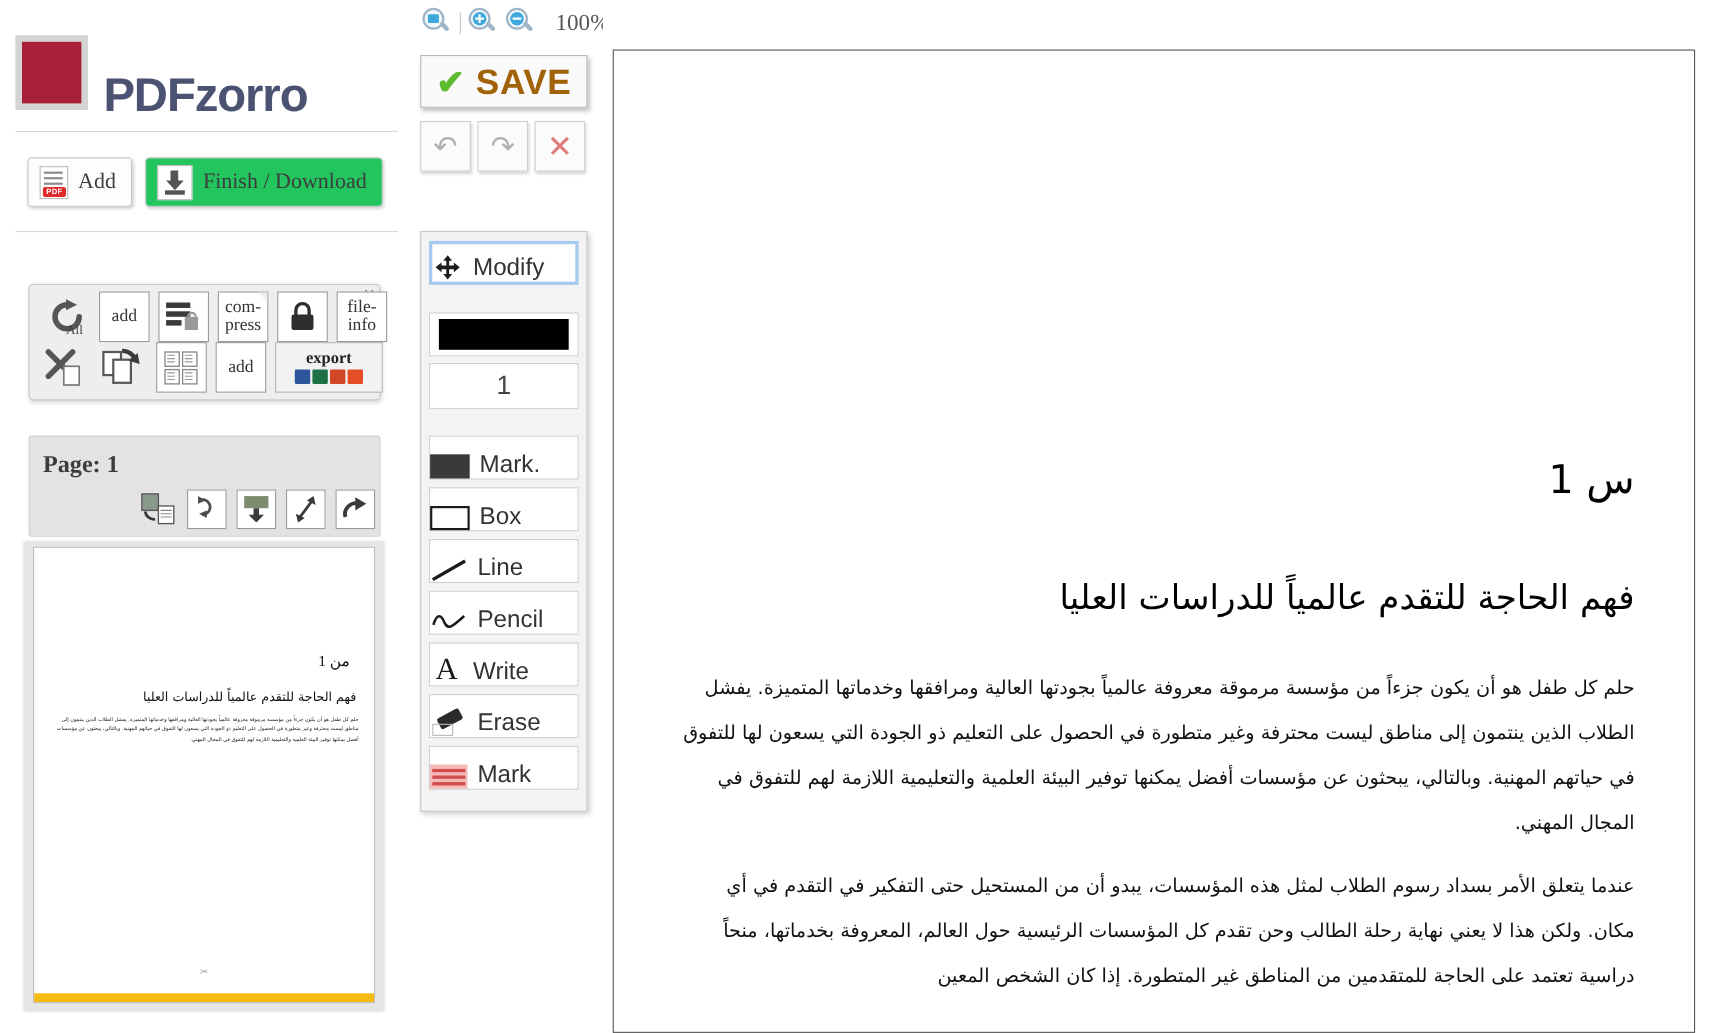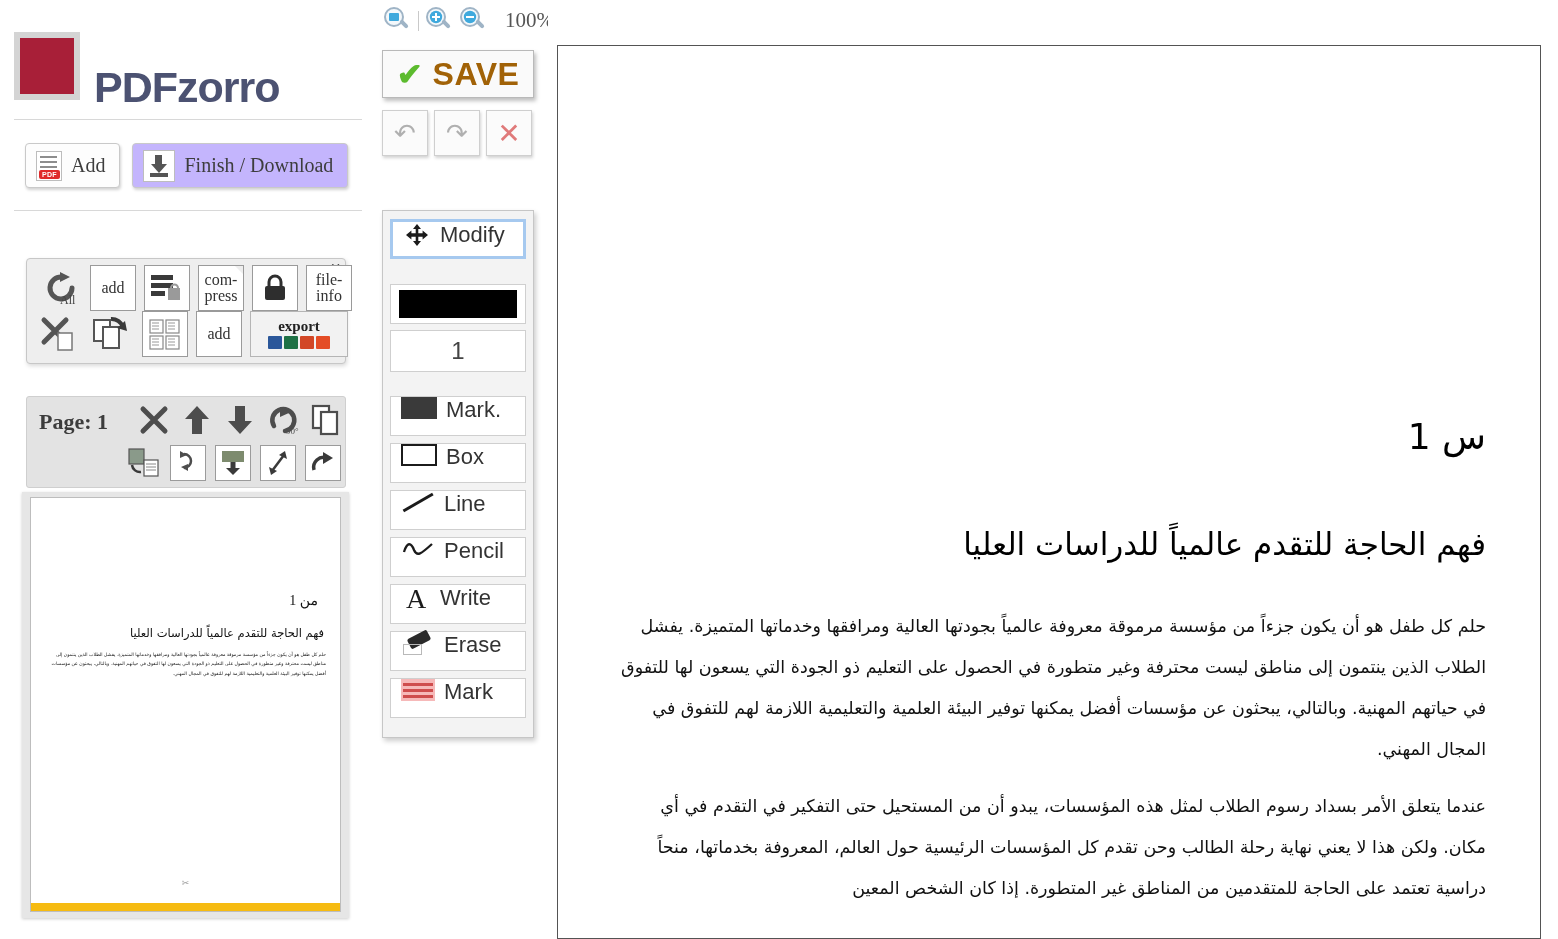--- a/index.html
+++ b/index.html
@@ -18,21 +18,21 @@
   .brand-mark i{display:block;width:100%;height:100%;background:#a81f38;}
   .brand-text{font-size:43px;font-weight:bold;color:#4c5272;letter-spacing:-1px;line-height:1;margin-top:44px;}
 
   .hr{position:absolute;left:14px;width:348px;height:1px;background:#d8d8d8;}
   .hr1{top:119px;} .hr2{top:210px;}
 
   .filebtns{position:absolute;left:25px;top:143px;display:flex;gap:12px;align-items:stretch;}
   .fbtn{display:flex;align-items:center;gap:9px;border:1px solid #c9c9c9;border-radius:4px;
         padding:7px 14px 7px 10px;box-shadow:1px 2px 3px rgba(0,0,0,.18);box-sizing:border-box;height:45px;}
   .fbtn.light{background:#fdfdfd;}
-  .fbtn.gray{background:#c4b5fd;}
+  .fbtn.gray{background:#22c55e;}
   .fbtn .lbl{font-family:"Liberation Serif",serif;font-size:20px;color:#3d3d3d;white-space:nowrap;}
   .ico-pdf{position:relative;width:24px;height:28px;background:#fff;border:1px solid #bdbdbd;flex:0 0 auto;}
   .ico-pdf .ln{position:absolute;left:3px;width:17px;height:2.5px;background:#8d8d8d;}
   .ico-pdf .l1{top:4px}.ico-pdf .l2{top:9px}.ico-pdf .l3{top:14px}
   .ico-pdf .tag{position:absolute;left:2px;bottom:1px;background:#e02b2b;color:#fff;font-size:7px;
        font-weight:bold;padding:1px 3px;border-radius:2px;letter-spacing:.3px;line-height:1;}
   .ico-dl{position:relative;width:30px;height:30px;background:#fff;border:1px solid #bdbdbd;flex:0 0 auto;}
   .ico-dl .ar{position:absolute;left:11px;top:4px;width:7px;height:11px;background:#555;}
   .ico-dl .hd{position:absolute;left:7px;top:13px;width:0;height:0;border-left:8px solid transparent;
        border-right:8px solid transparent;border-top:9px solid #555;}
@@ -96,22 +96,22 @@
   .savebtn .chk{color:#5cbb2e;font-size:31px;line-height:1;font-weight:bold;}
   .savebtn .sv{color:#a16207;font-size:32px;font-weight:bold;letter-spacing:.5px;}
 
   .urow{position:absolute;left:4px;top:110px;display:flex;gap:6px;}
   .ubtn{width:46px;height:46px;background:#fbfbfb;border:1px solid #cfcfcf;box-shadow:1px 2px 3px rgba(0,0,0,.18);
       display:flex;align-items:center;justify-content:center;box-sizing:border-box;font-size:26px;color:#b0b0b0;}
   .ubtn.x{color:#e07a7a;font-size:28px;}
 
   .tools{position:absolute;left:4px;top:210px;width:152px;background:#f3f3f3;border:1px solid #c6c6c6;
       box-shadow:2px 3px 5px rgba(0,0,0,.2);padding:8px 7px 12px 7px;box-sizing:border-box;}
-  .tool{height:40px;background:#fff;border:1px solid #cfcfcf;display:flex;align-items:flex-start;
-     gap:9px;padding-left:10px;box-sizing:border-box;margin-bottom:7px;}
+  .tool{height:40px;background:#fff;border:1px solid #cfcfcf;display:flex;align-items:flex-end;
+     gap:9px;box-sizing:border-box;margin-bottom:7px;}
   .tool.sel{border:3px solid #a6c9ef;background:#fff;}
   .tool .tlbl{font-size:22px;color:#333;}
   .toolgap{height:18px;}
   .swatch{height:40px;background:#fff;border:1px solid #cfcfcf;display:flex;align-items:center;
      justify-content:center;box-sizing:border-box;margin-bottom:6px;}
   .swatch i{display:block;width:118px;height:28px;background:#000;}
   .numfield{height:42px;background:#fff;border:1px solid #cfcfcf;display:flex;align-items:center;
      justify-content:center;box-sizing:border-box;margin-bottom:6px;font-size:24px;color:#444;}
 
   .gl-move{position:relative;width:28px;height:26px;color:#222;font-size:19px;display:flex;align-items:center;justify-content:center;}
@@ -254,50 +254,20 @@
             <s class="e3"></s>
             <s class="e4"></s>
           </span>
         </div>
       </div>
     </div>
 
     <div class="pagebar">
       <span class="plabel">Page: 1</span>
 
-      <div class="pbrow1">
-        <div class="pico">
-          <svg width="30" height="30" viewBox="0 0 30 30">
-              <path d="M4 4 L26 26 M26 4 L4 26" stroke="#4d4d4d" stroke-width="5" stroke-linecap="round"></path>
-            </svg>
-        </div>
-        <div class="pico">
-          <svg width="26" height="32" viewBox="0 0 26 32">
-              <path d="M13 2 L25 15 L18 15 L18 30 L8 30 L8 15 L1 15 Z" fill="#4d4d4d"></path>
-            </svg>
-        </div>
-        <div class="pico">
-          <svg width="26" height="32" viewBox="0 0 26 32">
-              <path d="M13 30 L25 17 L18 17 L18 2 L8 2 L8 17 L1 17 Z" fill="#4d4d4d"></path>
-            </svg>
-        </div>
-        <div class="pico">
-          <svg width="34" height="32" viewBox="0 0 34 32">
-            <path d="M8 22 A11 11 0 1 1 19 27" stroke="#4d4d4d" stroke-width="4.5" fill="none" stroke-linecap="round"></path>
-            <path d="M14 3 L25 8 L14 13 Z" fill="#4d4d4d"></path>
-            <text x="20" y="30" font-size="9" fill="#4d4d4d" font-family="Liberation Serif, serif">90°</text>
-          </svg>
-        </div>
-        <div class="pico">
-          <svg width="30" height="32" viewBox="0 0 30 32">
-            <rect x="2" y="2" width="16" height="22" fill="#fff" stroke="#4d4d4d" stroke-width="2.2"></rect>
-            <rect x="10" y="8" width="16" height="22" fill="#fff" stroke="#4d4d4d" stroke-width="2.2"></rect>
-          </svg>
-        </div>
-      </div>
 
       <div class="pbrow2">
         <div class="pico">
           <svg width="32" height="30" viewBox="0 0 32 30">
             <rect x="1" y="1" width="15" height="15" fill="#8a9a8a" stroke="#555" stroke-width="1.2"></rect>
             <rect x="16" y="12" width="14" height="16" fill="#fff" stroke="#555" stroke-width="1.2"></rect>
             <path d="M18 16 h10 M18 19 h10 M18 22 h10" stroke="#888" stroke-width="1"></path>
             <path d="M4 17 a8 8 0 0 0 9 7" stroke="#3a3a3a" stroke-width="2.5" fill="none"></path>
           </svg>
         </div>

